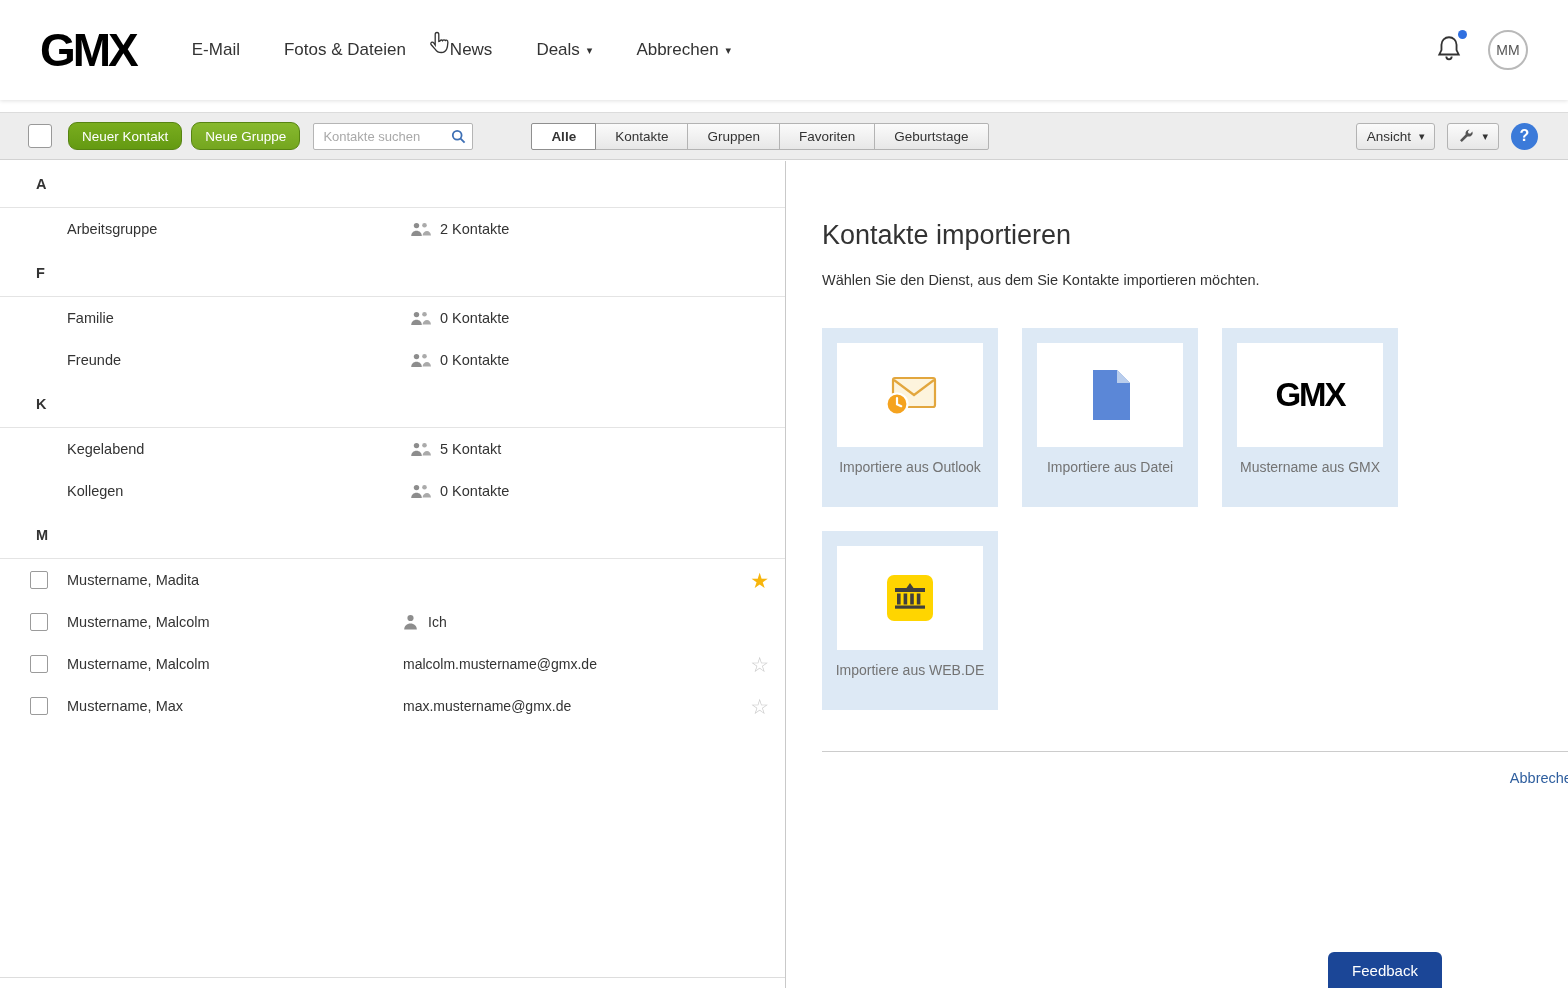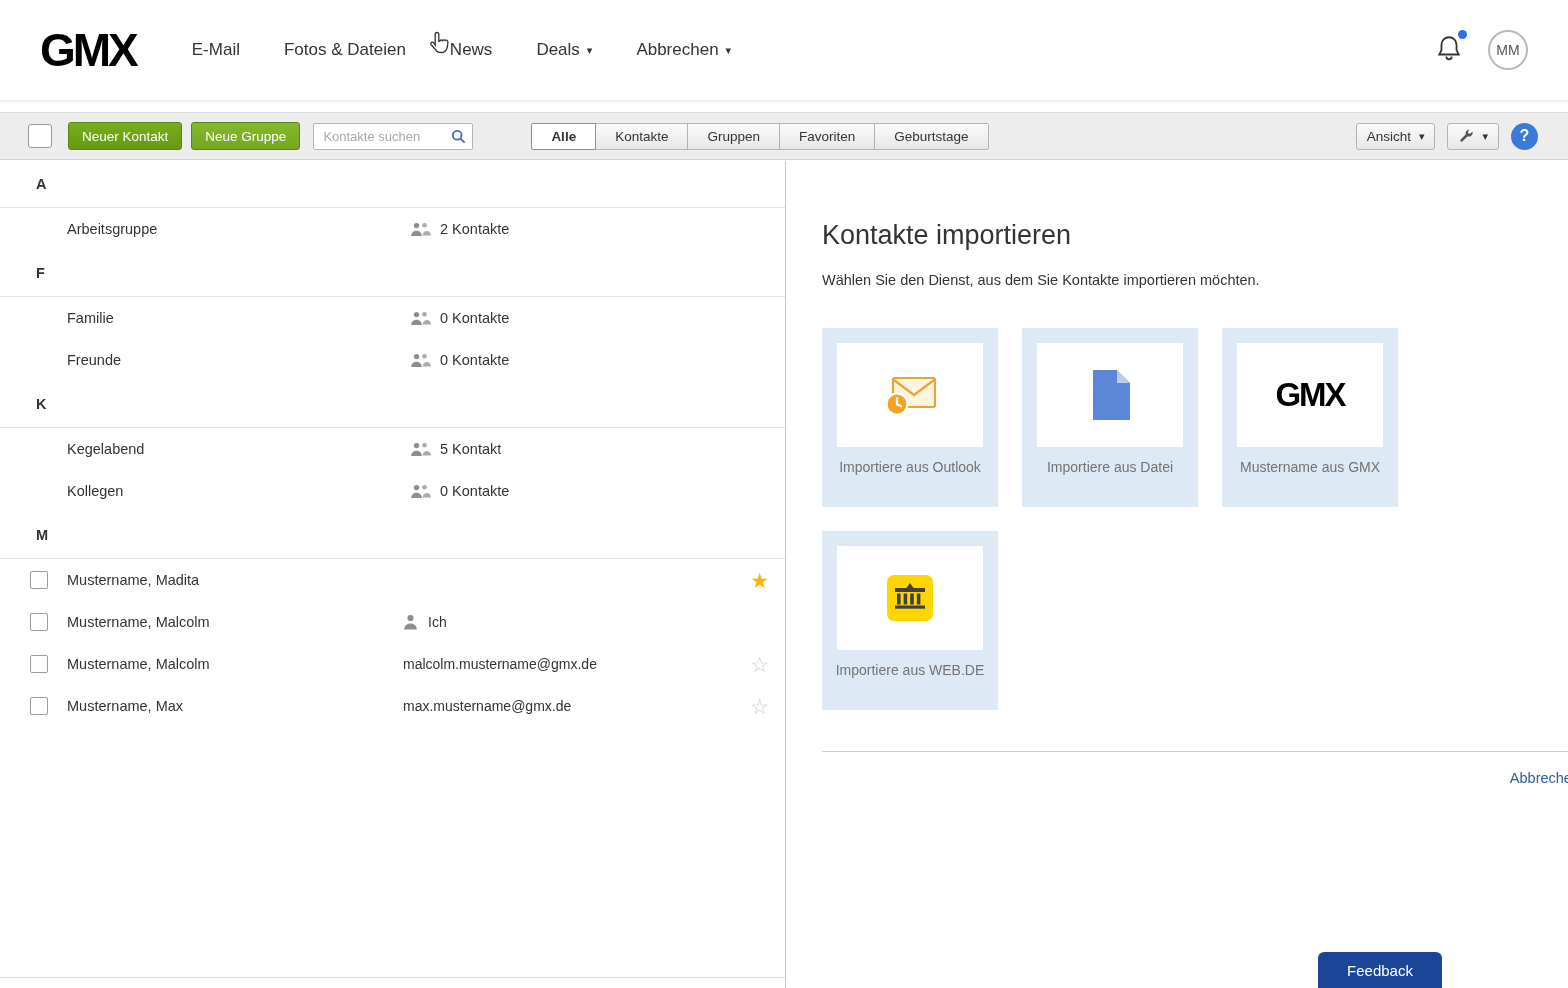--- a/index.html
+++ b/index.html
@@ -19,21 +19,21 @@
   .avatar { width:40px; height:40px; border-radius:50%; border:2px solid #b9b9b9; background:#fff;
             display:flex; align-items:center; justify-content:center; font-size:14px; color:#555; cursor:pointer; }
   .cursor-hand { position:absolute; left:428px; top:30px; z-index:50; pointer-events:none; }
 
   
   .toolbar { position:absolute; top:112px; left:0; width:1568px; height:48px; background:#ededed;
              border-top:1px solid #dcdcdc; border-bottom:1px solid #d2d2d2;
              display:flex; align-items:center; padding:0 30px 0 28px; z-index:4; }
   .master-checkbox { width:24px; height:24px; background:#fff; border:1px solid #999; border-radius:3px; cursor:pointer; }
   .btn-green { margin-left:16px; height:28px; padding:0 13px; font-size:13.5px; color:#fff;
-               background:linear-gradient(#79ad1e,#649a12); border:1px solid #578413; border-radius:3px; cursor:pointer;
+               background:linear-gradient(#79ad1e,#649a12); border:1px solid #578413; border-radius:9px; cursor:pointer;
                display:flex; align-items:center; }
   .btn-green.lighter { background:linear-gradient(#87b92e,#74a61f); margin-left:9px; }
   .search-wrap { margin-left:13px; position:relative; }
   .search-input { width:160px; height:27px; border:1px solid #b5b5b5; border-radius:2px; padding:0 28px 0 9px;
                   font-size:13px; color:#555; font-family:"Liberation Sans",sans-serif; }
   .search-input::placeholder { color:#a9a9a9; }
   .search-icon { position:absolute; right:7px; top:6px; cursor:pointer; }
   .tabs { display:flex; margin-left:14px; }
   .tab { height:27px; padding:0 19px; display:flex; align-items:center; font-size:13.5px; color:#333;
          background:linear-gradient(#fbfbfb,#e7e7e7); border:1px solid #b3b3b3; margin-left:-1px; cursor:pointer; }
@@ -71,21 +71,21 @@
   .import-subtitle { margin-top:20px; font-size:14.5px; color:#333; }
   .cards { margin-top:40px; display:flex; flex-wrap:wrap; gap:24px; width:600px; }
   .card { width:176px; height:179px; background:#dde9f5; display:flex; flex-direction:column; align-items:center; cursor:pointer; }
   .card-iconbox { margin-top:15px; width:146px; height:104px; background:#fff; display:flex; align-items:center; justify-content:center; }
   .card-label { margin-top:11px; width:152px; text-align:center; font-size:14px; line-height:1.3; color:#737373; }
   .gmx-logo-text { font-size:33px; font-weight:800; letter-spacing:-2px; color:#000; }
   .panel-divider { margin-top:41px; margin-right:47px; border-top:1px solid #ccc; }
   .cancel-row { margin-top:17px; margin-right:47px; text-align:right; }
   .cancel-link { font-size:14.5px; color:#2e5e9e; cursor:pointer; }
 
-  .feedback-btn { position:absolute; right:126px; bottom:0; width:124px; height:36px; background:#1b4697; color:#fff;
+  .feedback-btn { position:absolute; right:126px; bottom:0; width:114px; height:36px; background:#1b4697; color:#fff;
                   font-size:15px; border:none; border-radius:6px 6px 0 0; display:flex; align-items:center;
                   justify-content:center; cursor:pointer; font-family:"Liberation Sans",sans-serif; }
 </style>
 </head>
 <body>
 
 <div class="header">
   <div class="logo">GMX</div>
   <div class="nav">
     <div class="nav-item">

